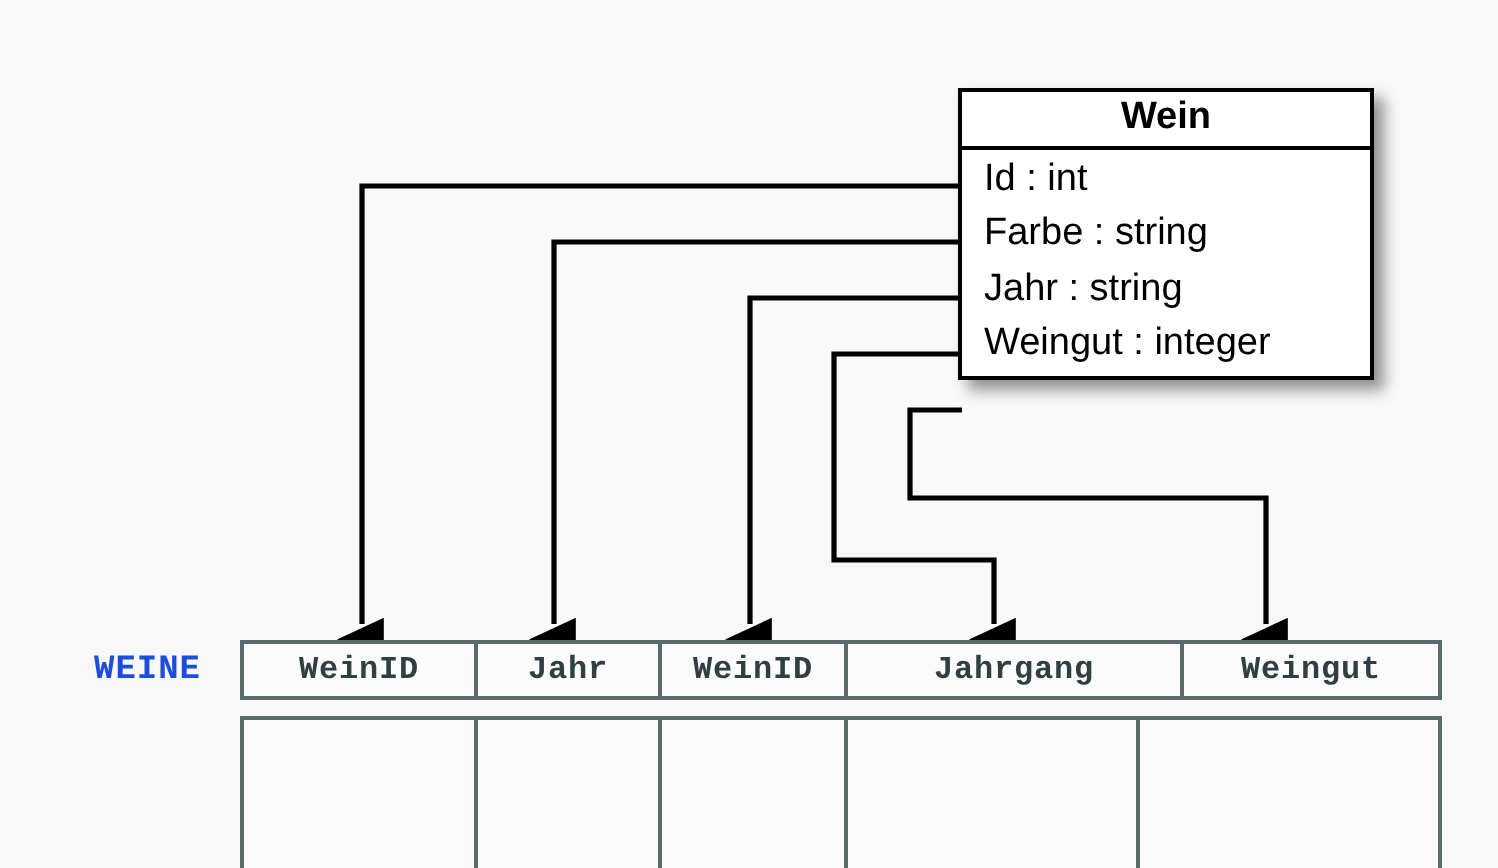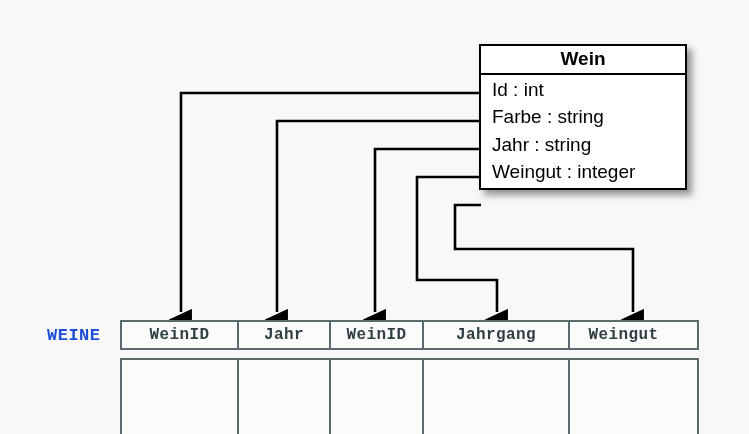--- a/index.html
+++ b/index.html
@@ -145,22 +145,22 @@
     </div>
   </div>
 
   <div class="table-label">WEINE</div>
 
   <div class="rel-table">
     <div class="header-row">
       <div class="hcell" style="width:117px">WeinID</div>
       <div class="hcell" style="width:92px">Jahr</div>
       <div class="hcell" style="width:93px">WeinID</div>
-      <div class="hcell" style="width:146px">Jahrgang</div>
-      <div class="hcell" style="width:107px">Weingut</div>
+      <div class="hcell" style="width:168px">Jahrgang</div>
+      <div class="hcell" style="width:127px">Weingut</div>
     </div>
     <div class="body-row">
       <div class="bcell" style="width:117px"></div>
       <div class="bcell" style="width:92px"></div>
       <div class="bcell" style="width:93px"></div>
       <div class="bcell" style="width:146px"></div>
       <div class="bcell" style="width:127px"></div>
     </div>
   </div>
 

